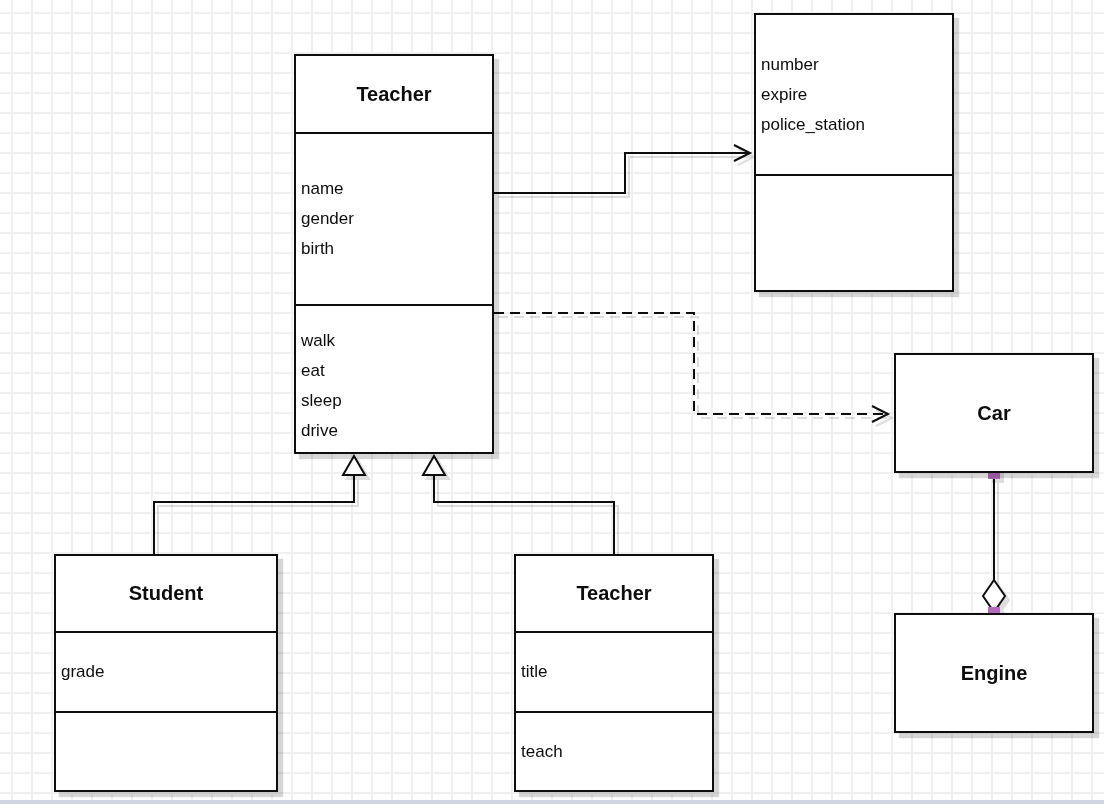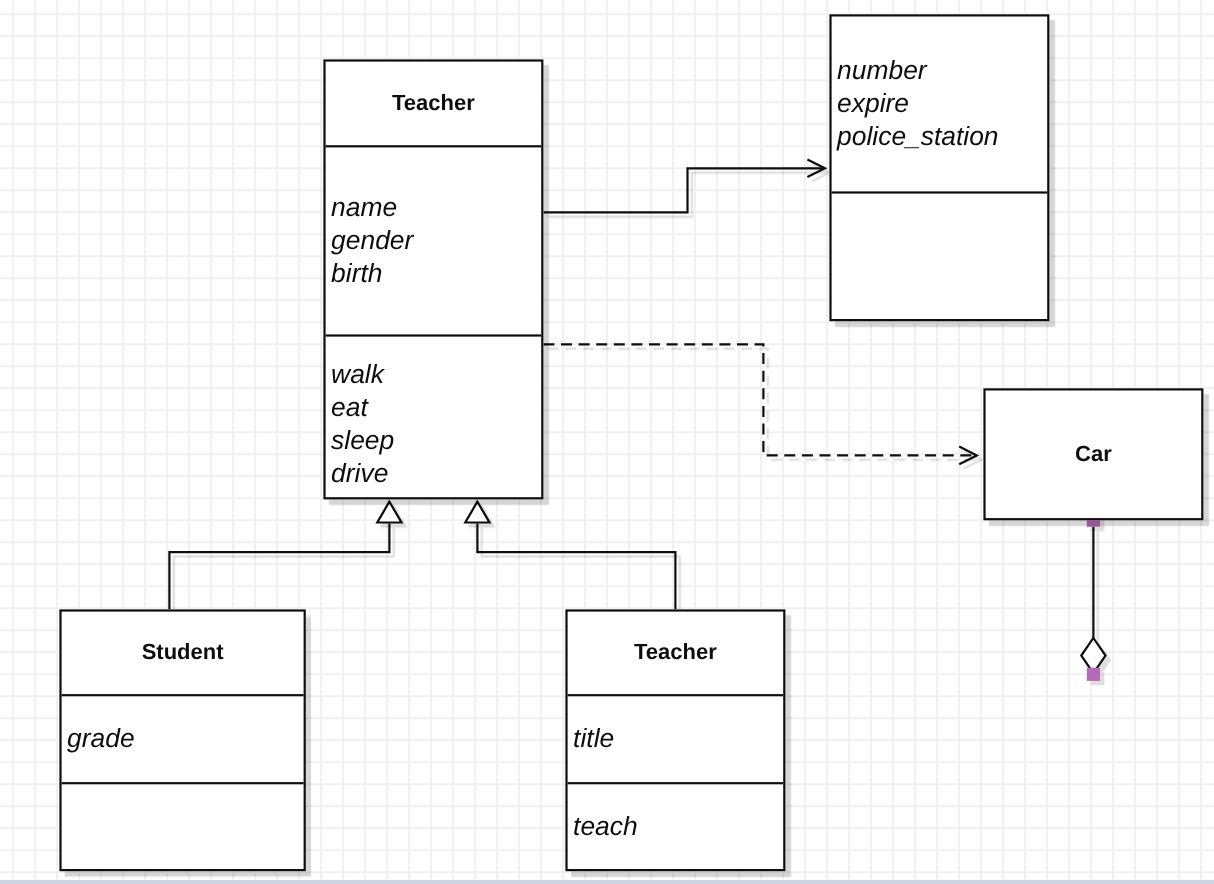--- a/index.html
+++ b/index.html
@@ -38,23 +38,22 @@
     box-sizing:border-box;
     display:flex;align-items:center;justify-content:center;
     font-weight:bold;font-size:20px;
     flex:0 0 auto;
   }
   .uml-title.divided{border-bottom:2px solid #0d0d0d;}
   .uml-section{
     box-sizing:border-box;
     display:flex;flex-direction:column;justify-content:center;
     padding-left:5px;
-    font-size:24px;line-height:30px;
+    font-size:17px;line-height:30px;
     flex:0 0 auto;
-    font-style:italic;
   }
   .uml-section.divided{border-bottom:2px solid #0d0d0d;}
   .uml-title.full{flex:1 1 auto;}
   .uml-line{white-space:nowrap;}
 
   
   #box-person {left:294px;top:54px; width:200px;height:400px;}
   #box-person  .uml-title{height:78px;}
   #box-person  .sec-attrs{height:172px;}
   #box-person  .sec-methods{height:160px;}
@@ -140,20 +139,23 @@
       <div class="uml-line">expire</div>
       <div class="uml-line">police_station</div>
     </div>
     <div class="uml-section sec-methods"></div>
   </div>
 
   <div class="uml-box" id="box-car">
     <div class="uml-title full">Car</div>
   </div>
 
+  <div class="uml-box" id="box-engine">
+    <div class="uml-title full">Engine</div>
+  </div>
 
   <div class="uml-box" id="box-student">
     <div class="uml-title divided">Student</div>
     <div class="uml-section sec-attrs divided">
       <div class="uml-line">grade</div>
     </div>
   </div>
 
   <div class="uml-box" id="box-teacher">
     <div class="uml-title divided">Teacher</div>

